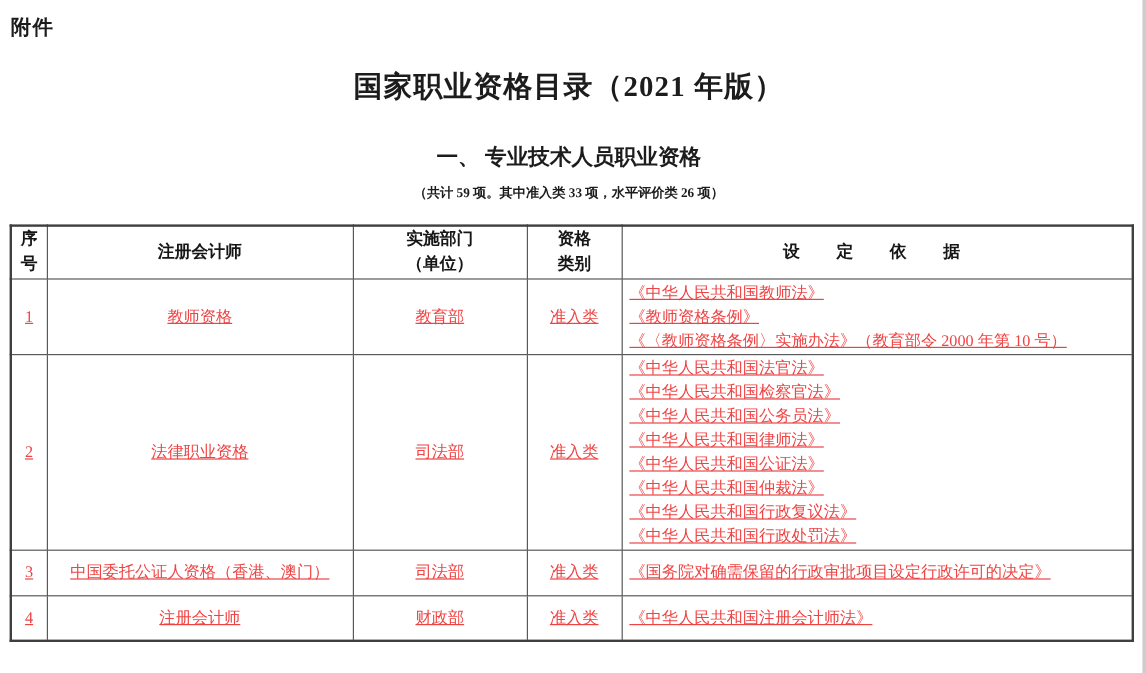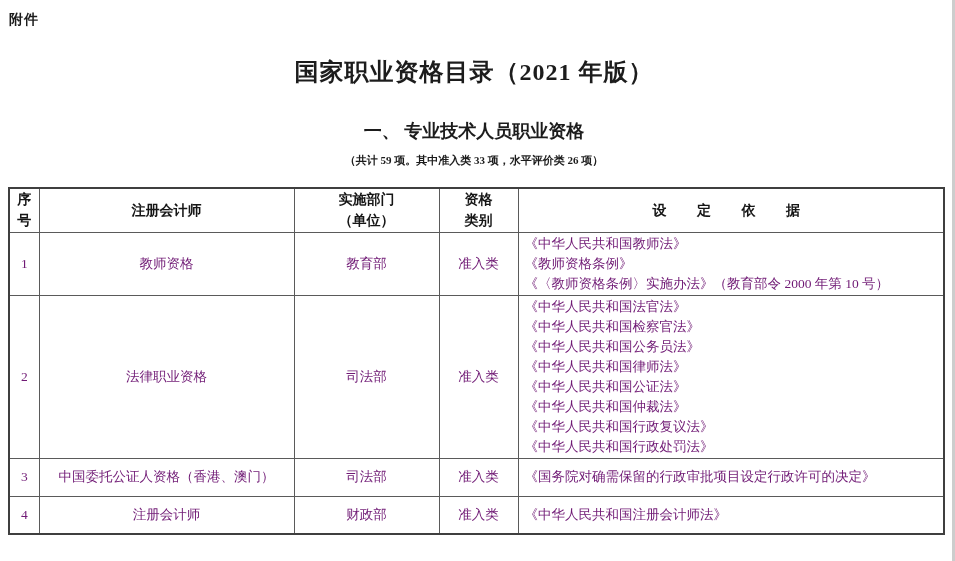--- a/index.html
+++ b/index.html
@@ -13,21 +13,21 @@
     height: 561px;
     background: #ffffff;
     overflow: hidden;
     font-family: "Liberation Serif", "DejaVu Serif", serif;
     color: #1c1c1c;
   }
   .attachment-label {
     position: absolute;
     top: 11px;
     left: 9px;
-    font-size: 14px;
+    font-size: 17px;
     font-weight: 600;
     letter-spacing: 1px;
   }
   .doc-title {
     position: absolute;
     top: 56px;
     left: 0;
     width: 948px;
     text-align: center;
     font-size: 24px;
@@ -83,21 +83,22 @@
   }
   th.basis-header {
     letter-spacing: 9px;
     word-spacing: 9px;
   }
   table.catalog tbody tr {
     height: 38px;
   }
   table.catalog td {
     font-size: 13.5px;
-    color: #701a75;
+    color: #ef4444;
+    text-decoration: underline;
   }
   td.cell-center {
     text-align: center;
     vertical-align: middle;
     padding: 1px 2px;
   }
   td.basis-cell {
     text-align: left;
     vertical-align: middle;
     padding: 1px 6px;

